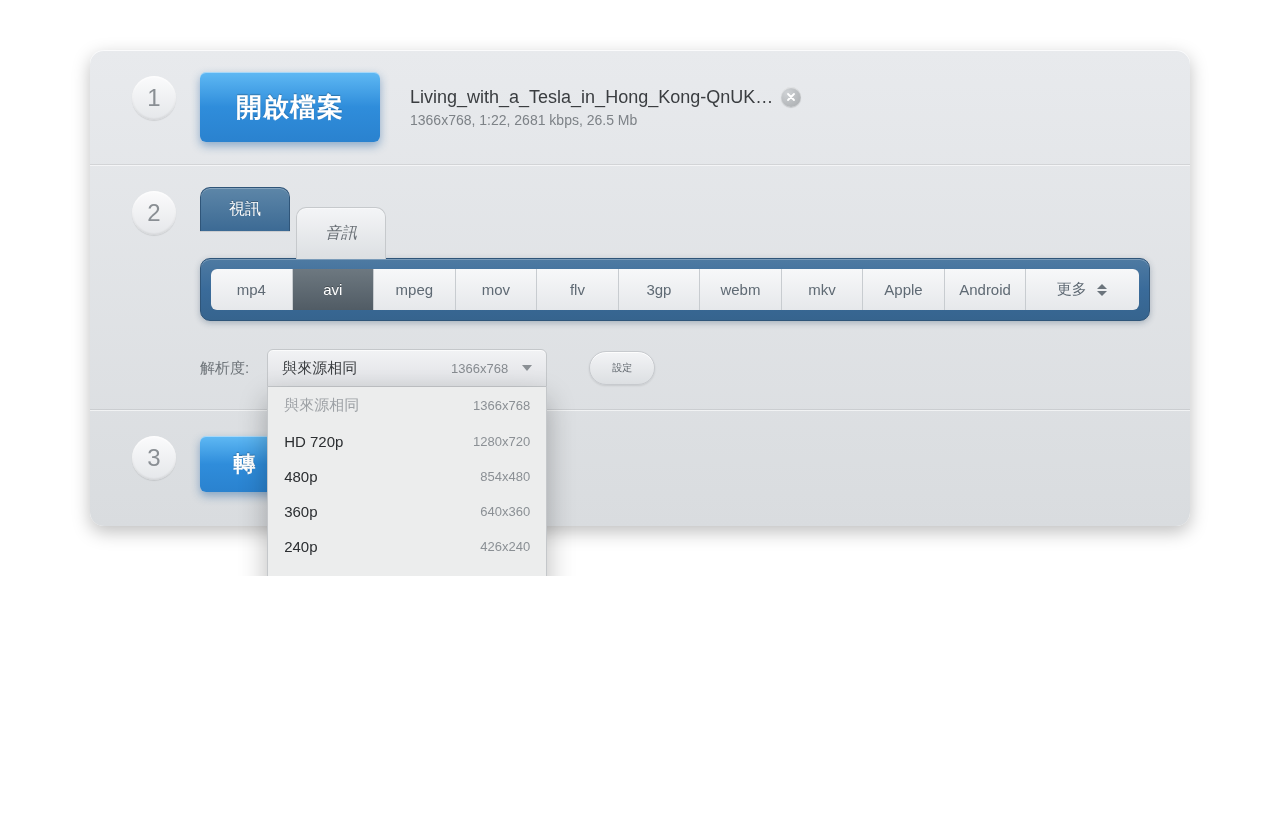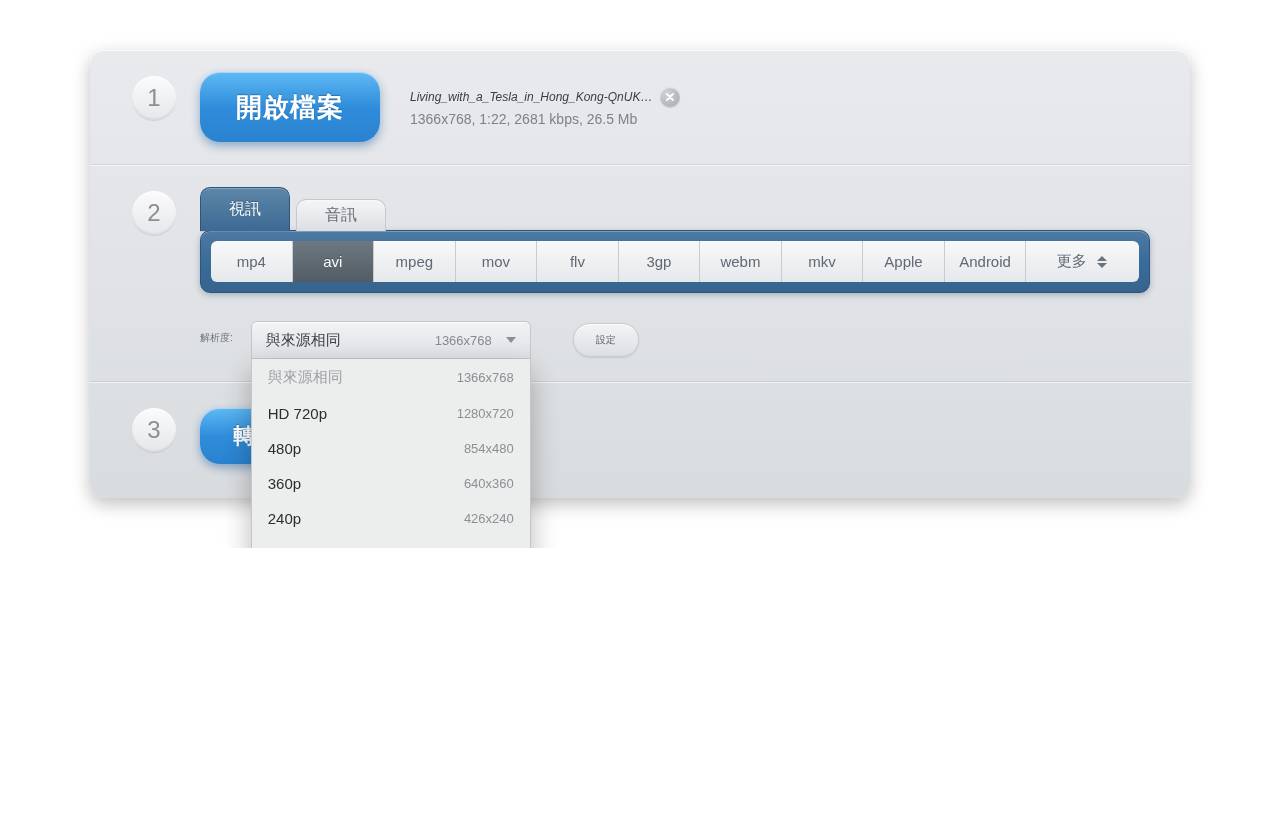--- a/index.html
+++ b/index.html
@@ -43,44 +43,43 @@
     color: #8a8f94;
     font-weight: 400;
   }
   .blue-btn {
     display: inline-flex;
     align-items: center;
     justify-content: center;
     min-width: 180px;
     height: 70px;
     padding: 0 28px;
-    border-radius: 20px;
+    border-radius: 6px;
     background: linear-gradient(#5fb9f4, #2f8ddb 50%, #2a82cf);
     box-shadow: 0 4px 10px rgba(32,96,160,0.45), inset 0 1px 0 rgba(255,255,255,0.45);
     color: #fff;
     font-size: 26px;
     font-weight: 600;
     text-shadow: 0 -1px 1px rgba(0,0,0,0.25);
     letter-spacing: 1px;
     cursor: pointer;
   }
   .blue-btn.small {
     min-width: 90px;
     height: 56px;
     font-size: 22px;
     padding: 0 20px;
   }
   .section1-row { display: flex; align-items: center; gap: 30px; }
   .file-info { display: flex; flex-direction: column; gap: 4px; }
   .file-name-row { display: flex; align-items: center; gap: 8px; }
   .file-name {
-    font-size: 12px;
+    font-size: 18px;
     color: #3a3d40;
     font-weight: 500;
-    font-style: italic;
   }
   .file-meta {
     font-size: 14px;
     color: #7d8287;
   }
   .close-pill {
     width: 20px; height: 20px; border-radius: 50%;
     background: radial-gradient(circle at 30% 30%, #cfd2d5, #a7aaad);
     box-shadow: inset 0 1px 1px rgba(255,255,255,0.6), 0 1px 1px rgba(0,0,0,0.15);
     display: flex; align-items: center; justify-content: center;
@@ -106,22 +105,23 @@
     box-shadow: inset 0 1px 0 rgba(255,255,255,0.25), 0 1px 0 rgba(0,0,0,0.1);
     border: 1px solid #2f5579;
     border-bottom: none;
   }
   .top-tab.inactive {
     background: linear-gradient(#f4f5f7, #dcdfe2);
     color: #6a7076;
     border: 1px solid #c6c9cc;
     border-bottom: none;
     margin-left: 6px;
-    height: 32px;
-    margin-top: 12px;
+    height: 52px;
+    margin-top: 20px;
+    font-style: italic;
   }
   .format-bar {
     position: relative;
     margin-top: -1px;
     background: linear-gradient(#4e7aa2, #3a6b9a 50%, #36648e);
     border: 1px solid #2f5579;
     border-radius: 10px;
     padding: 10px;
     box-shadow: inset 0 1px 0 rgba(255,255,255,0.25), 0 2px 6px rgba(30,60,90,0.3);
     z-index: 1;
@@ -165,21 +165,21 @@
 
   
   .res-row {
     margin-top: 28px;
     display: flex;
     align-items: flex-start;
     gap: 18px;
     position: relative;
   }
   .res-label {
-    font-size: 10px;
+    font-size: 15px;
     color: #6d7378;
     padding-top: 10px;
   }
   .dropdown-wrap { position: relative; width: 280px; }
   .dropdown-head {
     height: 38px;
     border-radius: 6px 6px 0 0;
     background: linear-gradient(#f2f3f5, #dfe1e4);
     border: 1px solid #c4c7ca;
     display: flex;

